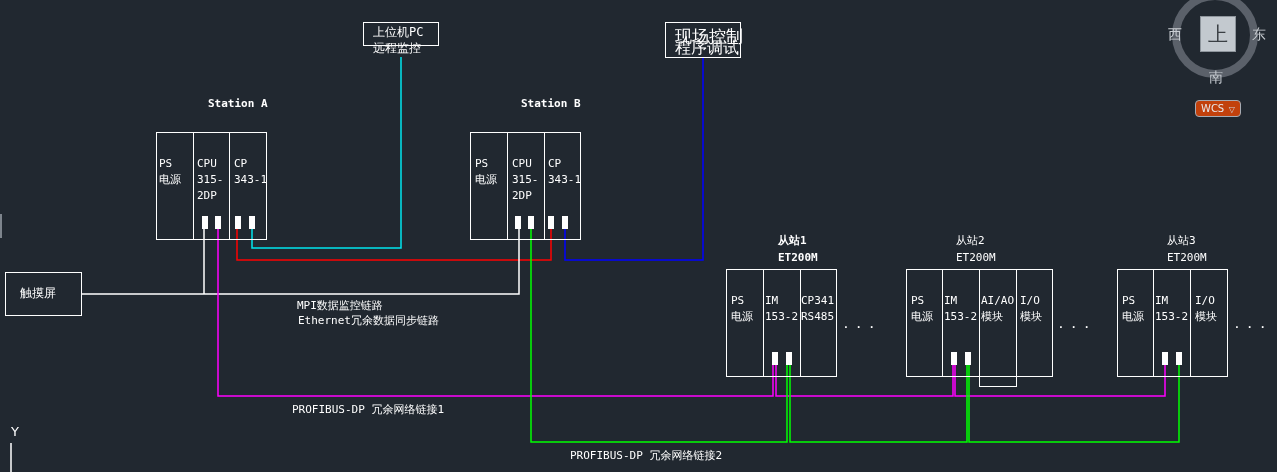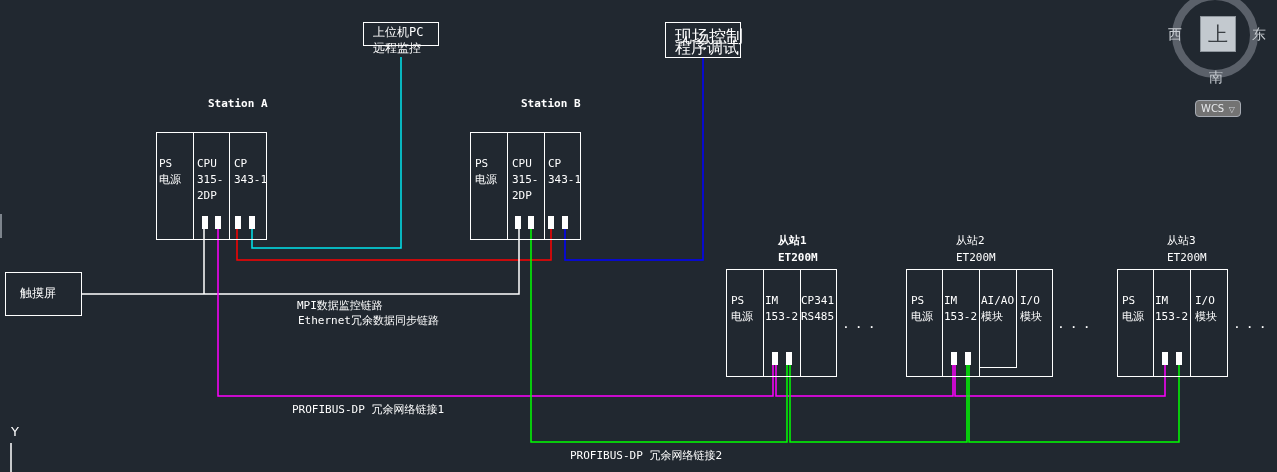--- a/index.html
+++ b/index.html
@@ -11,21 +11,21 @@
   .box { position:absolute; border:1px solid #ffffff; box-sizing:border-box; }
   .mod-text { position:absolute; font-size:11px; line-height:16px; color:#fff; white-space:nowrap; }
   .port { position:absolute; width:6px; height:13px; background:#ffffff; }
   .dots { position:absolute; font-size:13px; letter-spacing:5px; color:#fff; }
   
   #viewcube { position:absolute; left:1172px; top:-8px; width:90px; height:90px; }
   .vc-ring { position:absolute; left:0; top:0; width:86px; height:86px; border-radius:50%; border:8px solid #5b616a; box-sizing:border-box; }
   .vc-face { position:absolute; left:28px; top:24px; width:36px; height:36px; background:#c3c9cf; border:1px solid #8e959c; box-sizing:border-box;
              color:#3a3f44; font-size:20px; text-align:center; line-height:34px; font-family:"DejaVu Sans",sans-serif; }
   .vc-dir { position:absolute; font-size:14px; color:#c9ced3; font-family:"DejaVu Sans",sans-serif; }
-  #wcs { position:absolute; left:1195px; top:100px; width:46px; height:17px; background:#737373; border-radius:4px;
+  #wcs { position:absolute; left:1195px; top:100px; width:46px; height:17px; background:#c2410c; border-radius:4px;
          border:1px solid #a6abb3; box-sizing:border-box; font-family:"DejaVu Sans",sans-serif; font-size:10px; color:#e7e9ec;
          line-height:15px; padding-left:5px; }
   #wcs .caret { position:absolute; right:5px; top:1px; font-size:8px; color:#d0d3d8; }
   #ucs { position:absolute; left:10px; top:424px; }
   #left-handle { position:absolute; left:0; top:214px; width:2px; height:24px; background:#7d848c; }
 </style>
 </head>
 <body>
 
 <svg id="canvas" width="1277" height="472">
@@ -128,21 +128,21 @@
 <div class="lbl" style="left:956px;top:252px;">ET200M</div>
 <div class="box" style="left:906px;top:269px;width:147px;height:108px;">
   <div class="box" style="left:-1px;top:-1px;width:37px;height:108px;">
     <div class="mod-text" style="left:4px;top:23px;">PS</div>
     <div class="mod-text" style="left:4px;top:39px;">电源</div>
   </div>
   <div class="box" style="left:35px;top:-1px;width:38px;height:108px;">
     <div class="mod-text" style="left:1px;top:23px;">IM</div>
     <div class="mod-text" style="left:1px;top:39px;">153-2</div>
   </div>
-  <div class="box" style="left:72px;top:-1px;width:38px;height:99px;">
+  <div class="box" style="left:72px;top:-1px;width:38px;height:118px;">
     <div class="mod-text" style="left:1px;top:23px;">AI/AO</div>
     <div class="mod-text" style="left:1px;top:39px;">模块</div>
   </div>
   <div class="mod-text" style="left:113px;top:23px;">I/O</div>
   <div class="mod-text" style="left:113px;top:39px;">模块</div>
 </div>
 <div class="port" style="left:951px;top:352px;"></div>
 <div class="port" style="left:965px;top:352px;"></div>
 <div class="dots" style="left:1057px;top:316px;">...</div>
 

